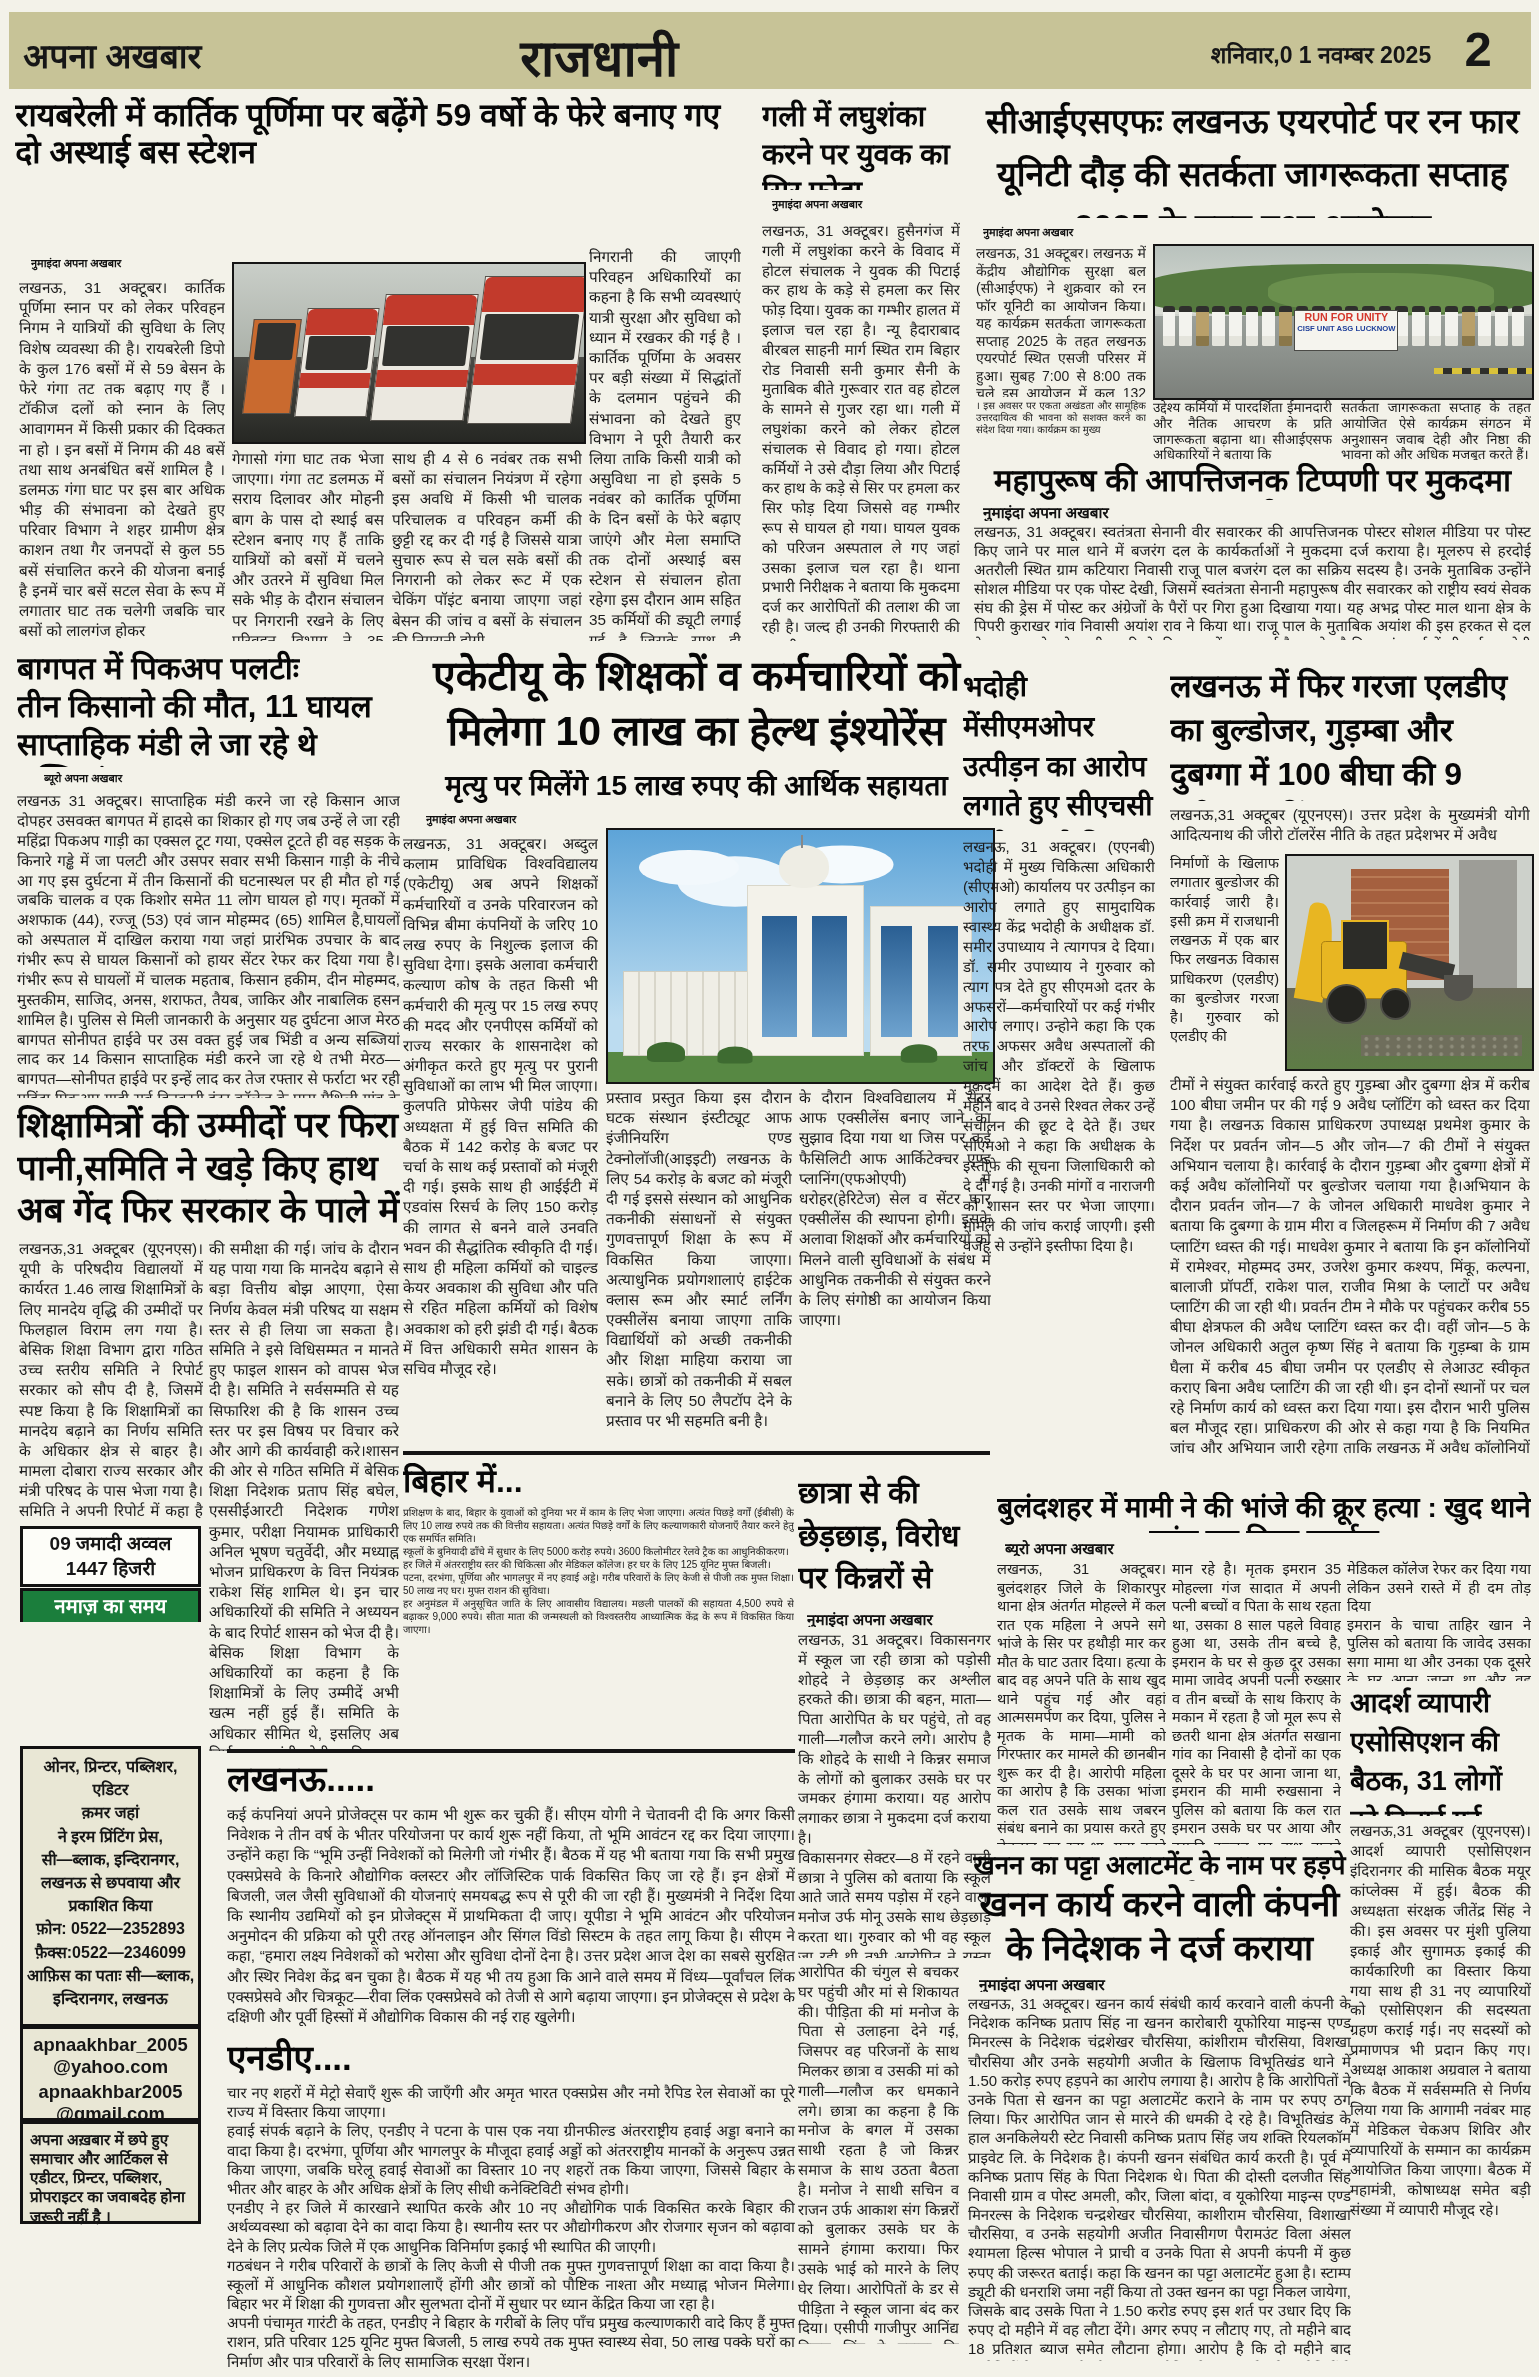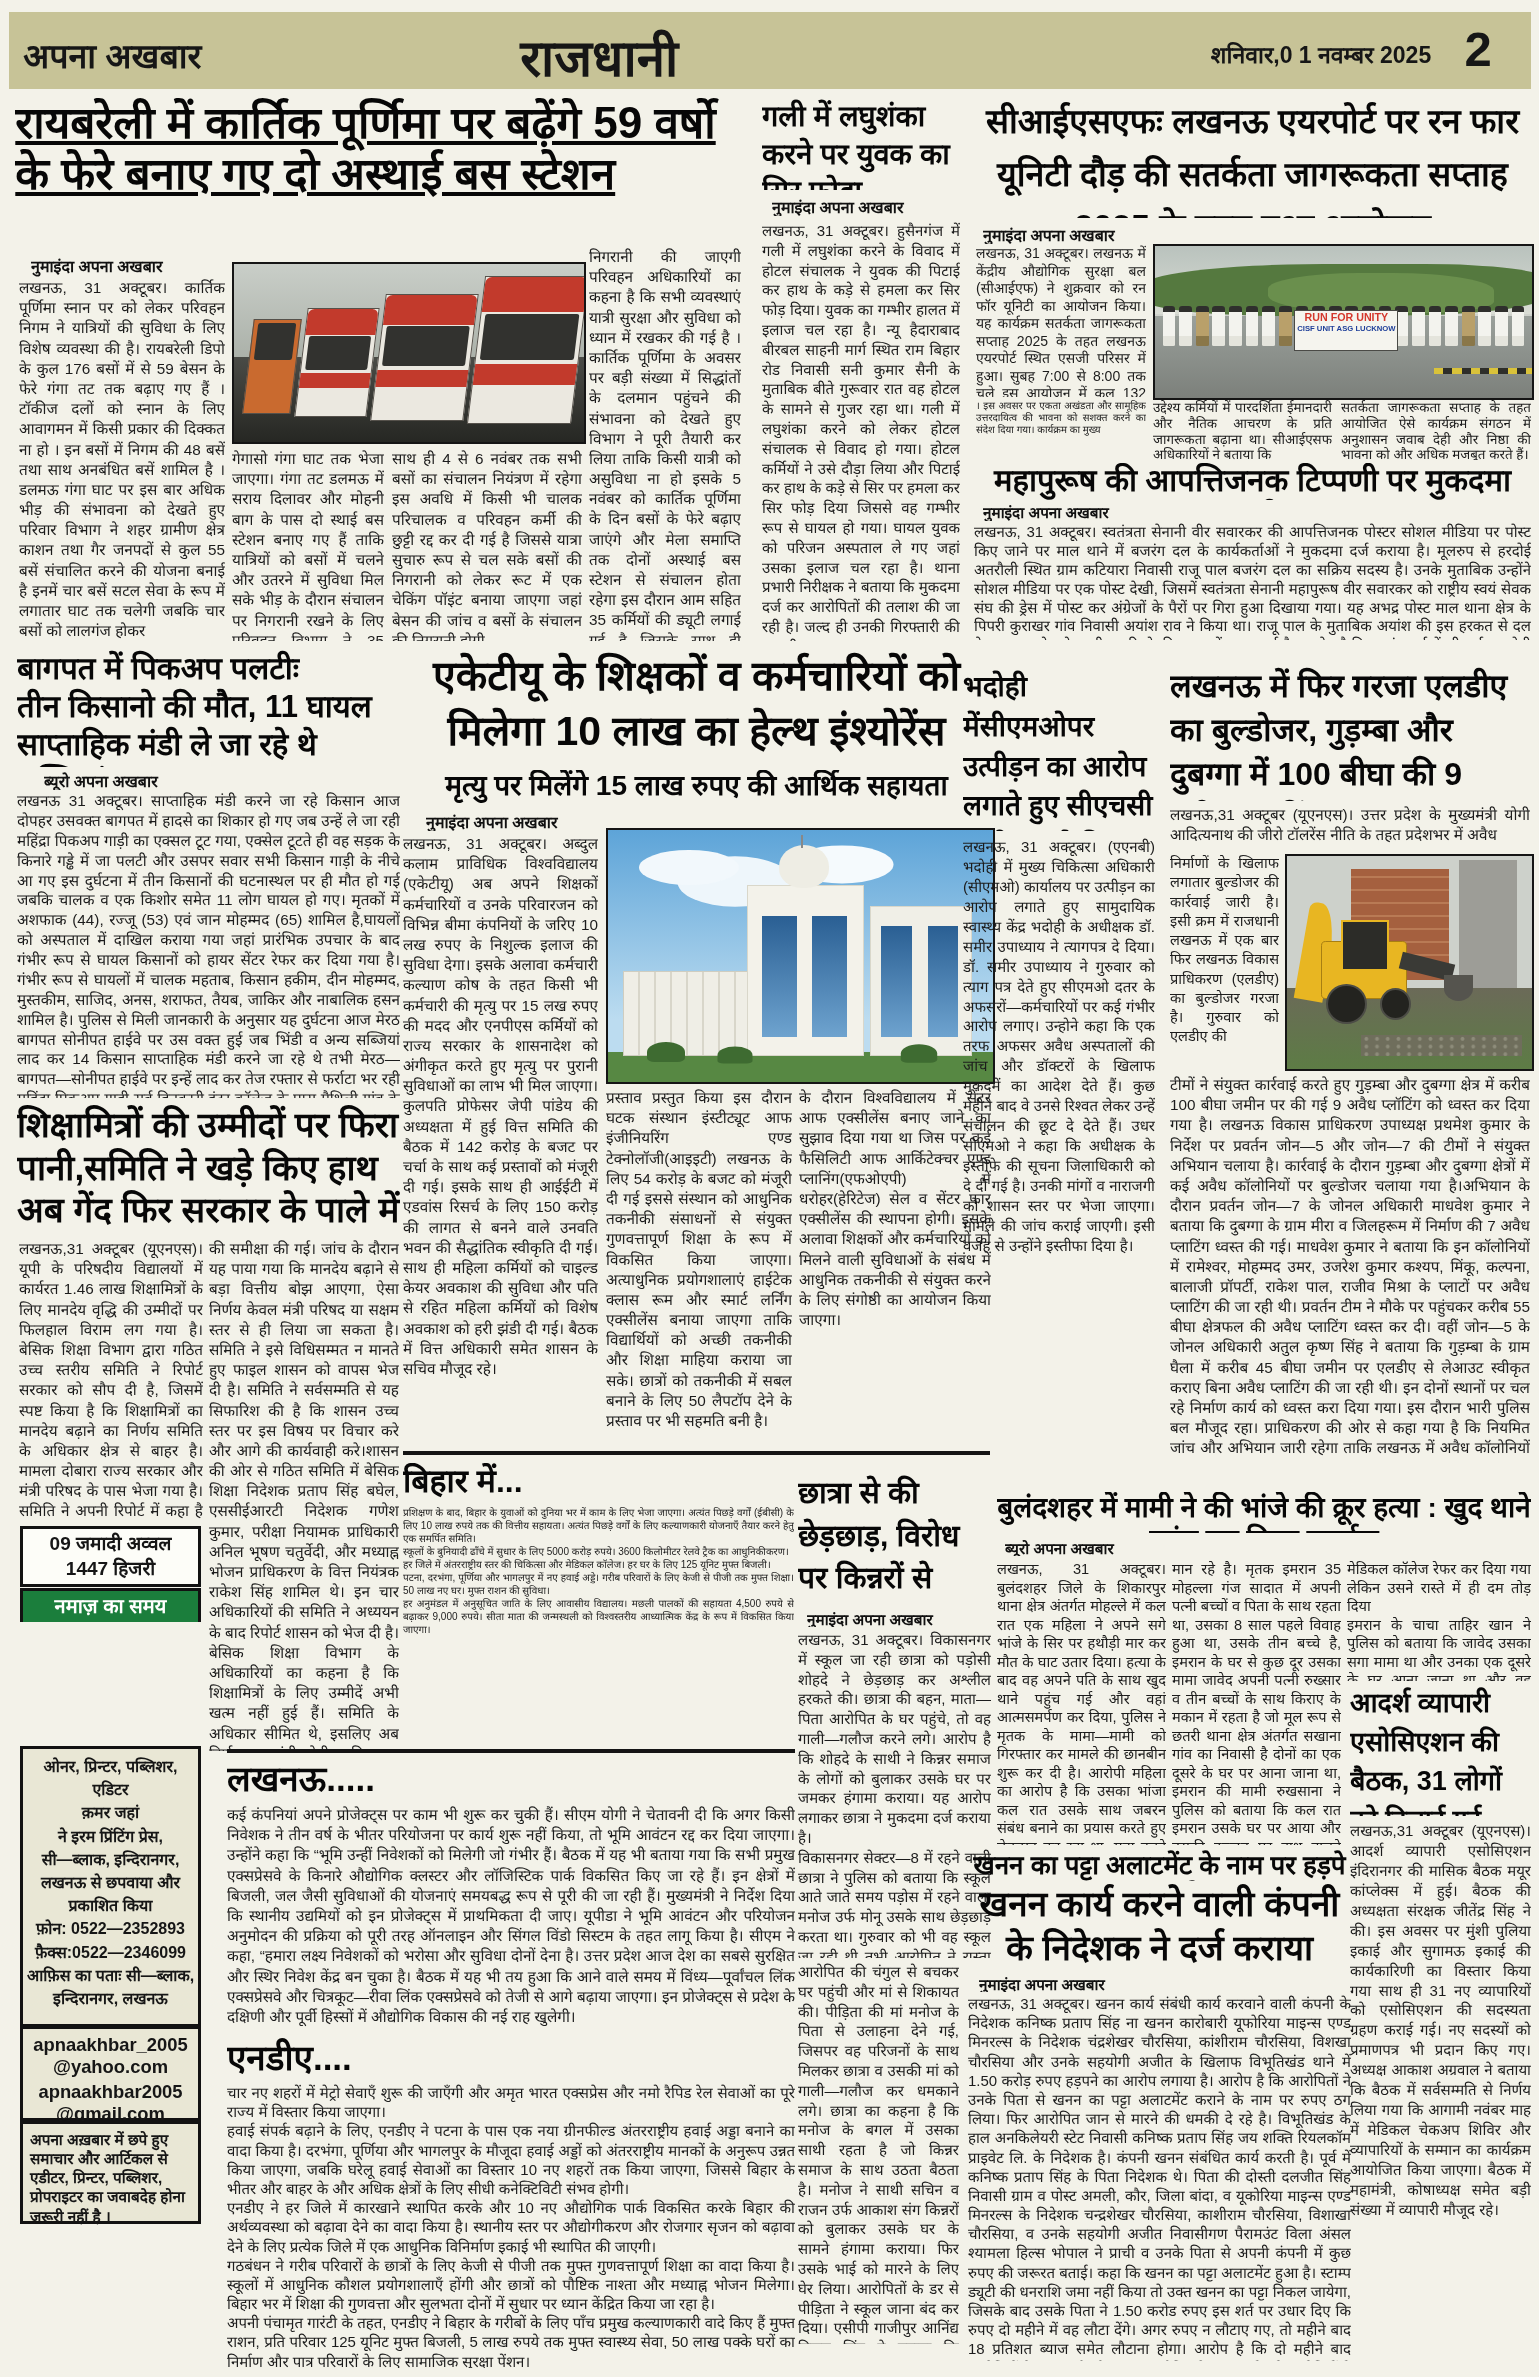--- a/index.html
+++ b/index.html
@@ -1,21 +1,21 @@
 <!DOCTYPE html>
 <html style="font-size:12.3px"><head>
 <meta charset="utf-8">
 <style>
   html,body{margin:0;padding:0;background:#d8d6c8;}
   #page{position:relative;width:1540px;height:2377px;background:#f3f2e9;margin:0 auto;
         font-family:"Liberation Sans","DejaVu Sans",sans-serif;color:#161616;overflow:hidden;}
   .abs{position:absolute;overflow:hidden;}
   .hl{font-weight:800;color:#070707;line-height:1.16;letter-spacing:0;}
   .body{font-size:15.3px;line-height:1.32;text-align:justify;color:#1c1c1c;}
-  .byline{font-weight:700;font-size:16px;color:#111;}
+  .byline{font-weight:700;font-size:11px;color:#111;}
   .pre{white-space:pre-line;}
   .center{text-align:center;}
   .rule{position:absolute;background:#141414;}
   .photo{position:absolute;border:2.3px solid #151515;overflow:hidden;background:#cfd2cc;}
   .ph{position:absolute;}
   
   #masthead{position:absolute;left:9.2px;top:12.3px;width:1522px;height:77px;background:#c7c397;}
   
   .sbox{position:absolute;left:20px;width:181px;border:3.8px solid #121212;background:#e9e7d5;box-sizing:border-box;}
   
@@ -32,21 +32,21 @@
 
 <div id="page">
 
   <div id="masthead">
     <div class="abs" style="left:14px;top:20px;width:253px;height:46px;font-size:34px;font-weight:800;">अपना अखबार</div>
     <div class="abs center" style="left:429px;top:9.2px;width:322px;height:61px;font-size:51px;font-weight:800;">राजधानी</div>
     <div class="abs" style="right:100px;top:26px;width:322px;height:31px;font-size:23px;font-weight:800;text-align:right;">शनिवार,0 1 नवम्बर 2025</div>
     <div class="abs" style="right:26px;top:9.2px;width:54px;height:58px;font-size:49px;font-weight:800;text-align:center;">2</div>
   </div>
 
-  <div class="abs hl" style="left:15.3px;top:97px;width:727px;height:138px;font-size:44px;text-decoration:underline;">रायबरेली में कार्तिक पूर्णिमा पर बढ़ेंगे 59 वर्षो के फेरे बनाए गए दो अस्थाई बस स्टेशन</div>
+  <div class="abs hl" style="left:15.3px;top:97px;width:727px;height:138px;font-size:32px;">रायबरेली में कार्तिक पूर्णिमा पर बढ़ेंगे 59 वर्षो के फेरे बनाए गए दो अस्थाई बस स्टेशन</div>
   <div class="abs byline" style="left:31px;top:255px;width:192px;height:21.5px;">नुमाइंदा अपना अखबार</div>
   <div class="abs body" style="left:19px;top:278px;width:206px;height:362px;">लखनऊ, 31 अक्टूबर। कार्तिक पूर्णिमा स्नान पर को लेकर परिवहन निगम ने यात्रियों की सुविधा के लिए विशेष व्यवस्था की है। रायबरेली डिपो के कुल 176 बसों में से 59 बेसन के फेरे गंगा तट तक बढ़ाए गए हैं । टॉकीज दलों को स्नान के लिए आवागमन में किसी प्रकार की दिक्कत ना हो । इन बसों में निगम की 48 बसें तथा साथ अनबंधित बसें शामिल है । डलमऊ गंगा घाट पर इस बार अधिक भीड़ की संभावना को देखते हुए परिवार विभाग ने शहर ग्रामीण क्षेत्र काशन तथा गैर जनपदों से कुल 55 बसें संचालित करने की योजना बनाई है इनमें चार बसें सटल सेवा के रूप में लगातार घाट तक चलेगी जबकि चार बसों को लालगंज होकर</div>
 
   <div class="photo" style="left:232px;top:262px;width:350px;height:178px;">
     <div class="ph" style="inset:0 0 45% 0;background:linear-gradient(#c9cec8,#aab0a8);"></div>
     <div class="ph" style="inset:52% 0 0 0;background:linear-gradient(#4a4b46,#262723);"></div>
     <div class="bus" style="left:4%;bottom:16%;width:13%;height:52%;background:#c96a2f;">
         <div class="win" style="height:40%;margin-top:6%;"></div>
       </div>
     <div class="bus" style="left:19%;bottom:14%;width:20%;height:60%;">

